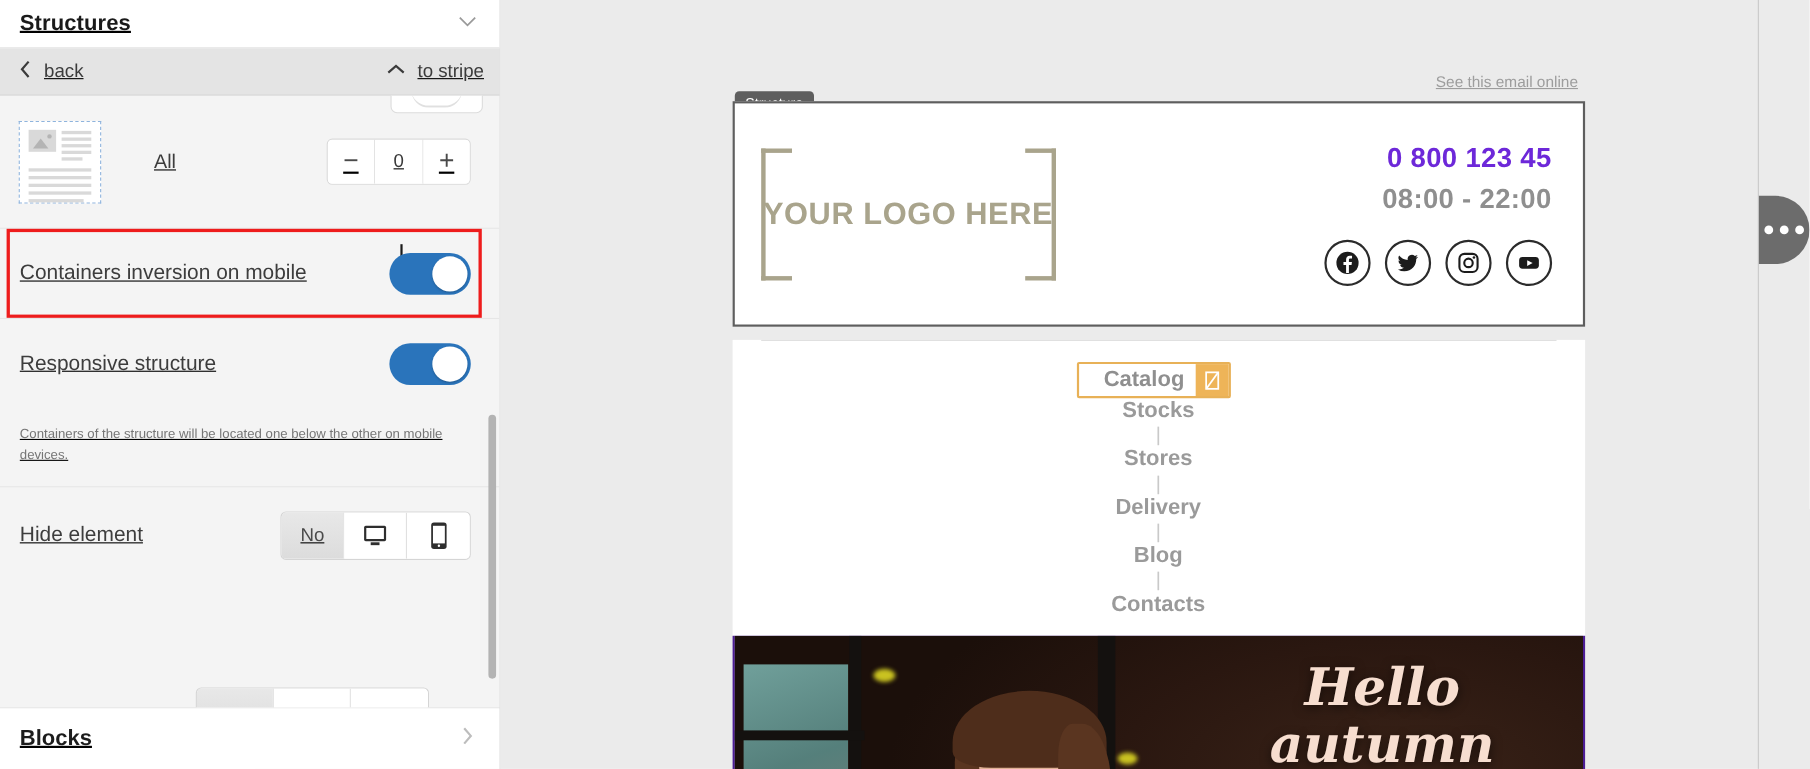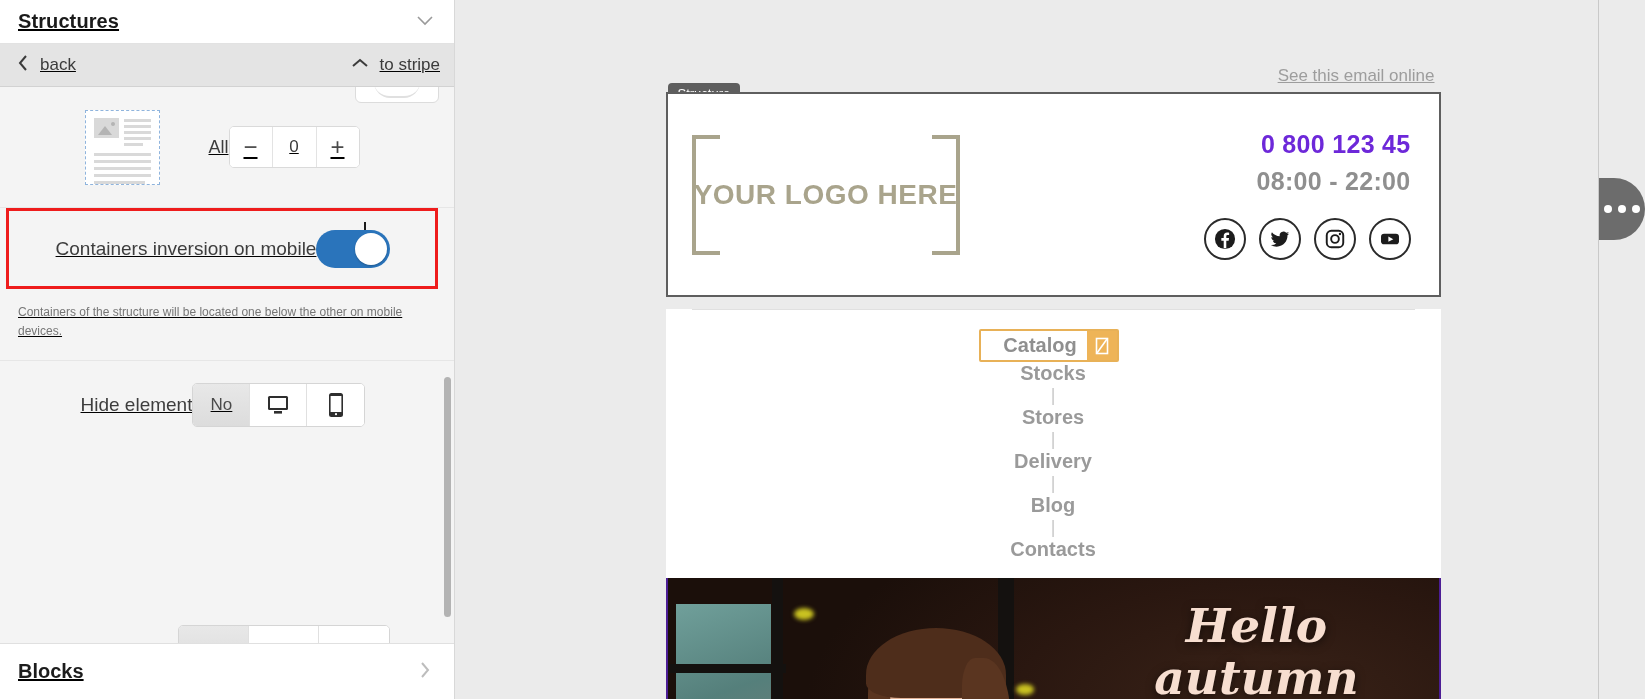--- a/index.html
+++ b/index.html
@@ -53,21 +53,21 @@
     position: absolute; top: -22px; left: 355px;
     width: 84px; height: 38px;
     border: 1px solid #dcdcdc; border-radius: 6px; background: #fff;
   }
   .partial-top:after{
     content:""; position:absolute; left: 18px; top: 16px; width: 46px; height: 14px;
     border-bottom: 2px solid #e0e0e0; border-radius: 0 0 30px 30px;
   }
 
   .row {
-    display: flex; align-items: center; justify-content: center;
+    display: flex; align-items: center; justify-content: space-between;
     padding: 0 26px 0 18px; position: relative;
   }
   .row-divider { border-top: 1px solid #e6e6e6; }
 
   
   .row-all { height: 120px; padding-left: 17px; }
   .thumb-wrap { display:flex; align-items:center; gap: 48px; }
   .thumb {
     width: 75px; height: 75px; border: 1px dashed #8fb4dd; background: #fff;
     padding: 7px 8px; display: flex; flex-direction: column; gap: 3px;
@@ -169,21 +169,21 @@
     display:flex; justify-content:center;
   }
   .email {
     width: 775px; margin-left: 6px; position: relative; background: transparent;
   }
   .email-topbar {
     height: 92px; position:relative;
   }
   .see-online {
     position: absolute; right: 6px; top: 66px;
-    font-size: 17px; color: #9d9d9d; text-decoration: underline; white-space:nowrap;
+    font-size: 14px; color: #9d9d9d; text-decoration: underline; white-space:nowrap;
   }
   .structure-tab {
     position:absolute; left: 2px; top: 83px;
     background: #5e5e5e; color:#fff; font-size: 13px;
     padding: 3px 10px 4px; border-radius: 4px 4px 0 0;
   }
   .header-block {
     border: 2px solid #5e5e5e; background:#fff;
     height: 205px; position: relative; display:flex; align-items:center;
     padding: 0 26px 0 24px;
@@ -385,20 +385,26 @@
 
       <div class="row row-toggle row-divider" style="position:relative;">
         <div class="hl-box"></div>
         <div class="row-label">Containers inversion on mobile</div>
         <div class="caret-mark"></div>
         <div class="toggle">
             <div class="knob"></div>
           </div>
       </div>
 
+      <div class="row row-toggle row-divider">
+        <div class="row-label">Responsive structure</div>
+        <div class="toggle">
+            <div class="knob"></div>
+          </div>
+      </div>
       <div class="help-text">Containers of the structure will be located one below the other on mobile devices.</div>
 
       <div class="row row-hide row-divider">
         <div class="row-label">Hide element</div>
         <div class="segmented">
           <div class="seg active">
             <span class="seg-label">No</span>
           </div>
           <div class="seg">
             <svg width="24" height="22" viewBox="0 0 24 22">

